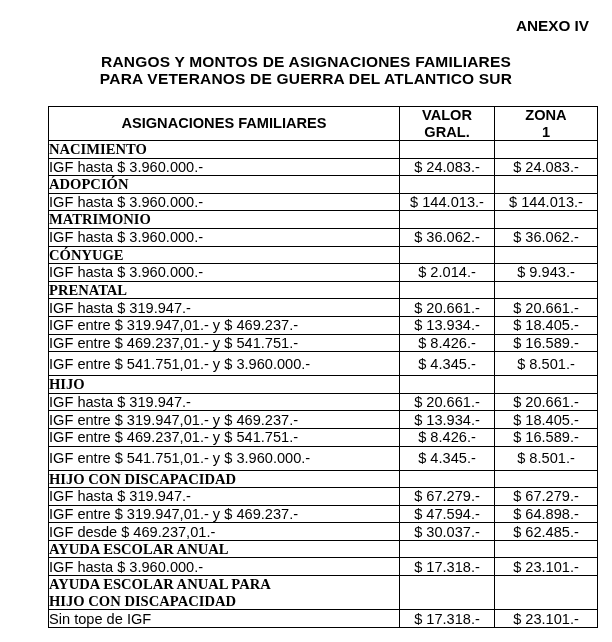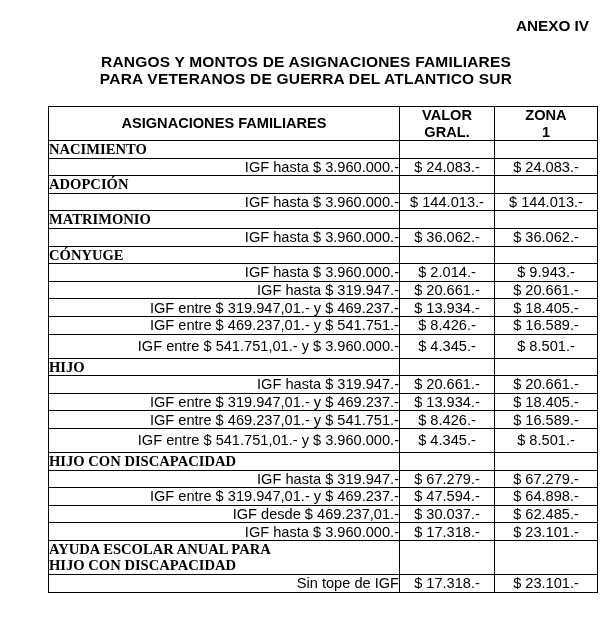--- a/index.html
+++ b/index.html
@@ -25,21 +25,21 @@
     table.grid td {
       border: 1px solid #000000; padding: 0; vertical-align: middle;
       white-space: nowrap; overflow: visible;
     }
     tr.rh { height: 34px; }
     tr.r  { height: 17.6px; }
     tr.rt { height: 24px; }
     tr.rd { height: 34px; }
     tr.rh td { font-weight: bold; text-align: center; line-height: 16.5px; }
     tr.rh td span { display: block; }
-    td.lbl { padding-left: 3px; text-align: right; }
+    td.lbl { padding-left: 3px; text-align: left; }
     td.sec { padding-left: 3px; font-weight: bold; line-height: 16.6px; font-family: Liberation Serif, serif; }
     td.sec span { display: block; }
     td.v2 { text-align: center; padding-left: 4px; }
     td.v3 { text-align: center; padding-left: 8px; }
   </style>
 </head>
 <body>
 
 <div class="annex">ANEXO IV</div>
 
@@ -116,20 +116,27 @@
       <td></td>
       <td></td>
     </tr>
     <tr class="r">
       <td class="lbl">IGF hasta $ 3.960.000.-</td>
       <td class="v2">$ 2.014.-</td>
       <td class="v3">$ 9.943.-</td>
     </tr>
 
     <tr class="r">
+      <td class="sec">
+          <span>PRENATAL</span>
+        </td>
+      <td></td>
+      <td></td>
+    </tr>
+    <tr class="r">
       <td class="lbl">IGF hasta $ 319.947.-</td>
       <td class="v2">$ 20.661.-</td>
       <td class="v3">$ 20.661.-</td>
     </tr>
     <tr class="r">
       <td class="lbl">IGF entre $ 319.947,01.- y $ 469.237.-</td>
       <td class="v2">$ 13.934.-</td>
       <td class="v3">$ 18.405.-</td>
     </tr>
     <tr class="r">
@@ -188,20 +195,27 @@
       <td class="v2">$ 47.594.-</td>
       <td class="v3">$ 64.898.-</td>
     </tr>
     <tr class="r">
       <td class="lbl">IGF desde $ 469.237,01.-</td>
       <td class="v2">$ 30.037.-</td>
       <td class="v3">$ 62.485.-</td>
     </tr>
 
     <tr class="r">
+      <td class="sec">
+          <span>AYUDA ESCOLAR ANUAL</span>
+        </td>
+      <td></td>
+      <td></td>
+    </tr>
+    <tr class="r">
       <td class="lbl">IGF hasta $ 3.960.000.-</td>
       <td class="v2">$ 17.318.-</td>
       <td class="v3">$ 23.101.-</td>
     </tr>
 
     <tr class="rd">
       <td class="sec">
         <span>AYUDA ESCOLAR ANUAL PARA</span>
         <span>HIJO CON DISCAPACIDAD</span>
       </td>

